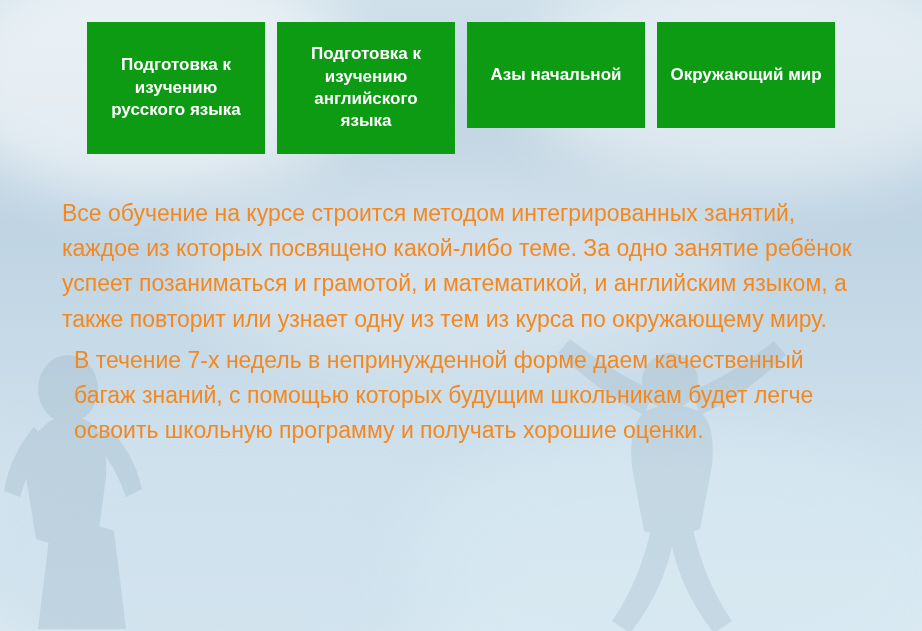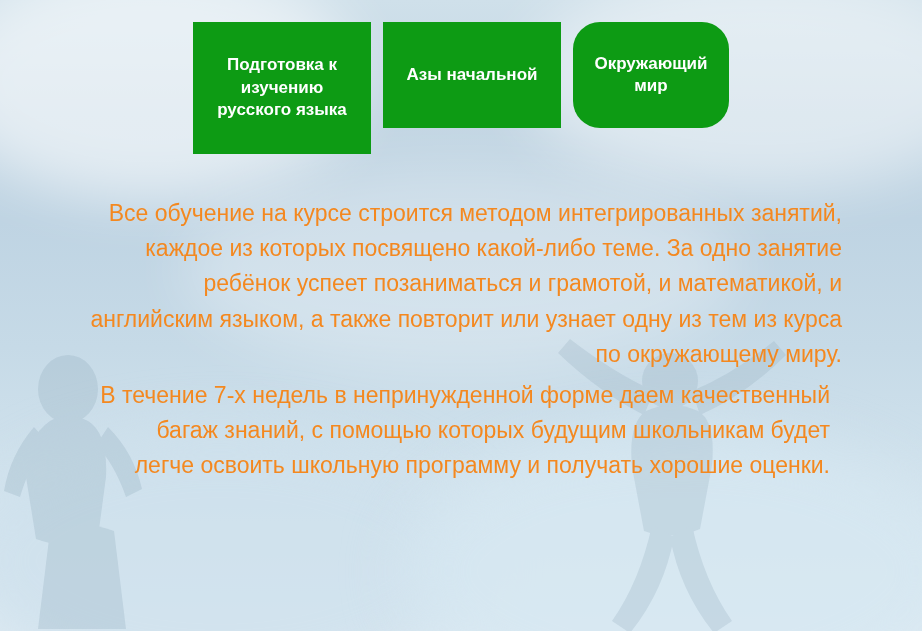--- a/index.html
+++ b/index.html
@@ -77,26 +77,26 @@
     text-align: center;
     display: flex;
     align-items: center;
     justify-content: center;
     padding: 12px 10px;
     box-sizing: border-box;
   }
   .card-1 { width: 178px; height: 132px; }
   .card-2 { width: 178px; height: 132px; }
   .card-3 { width: 178px; height: 106px; }
-  .card-4 { width: 156px; height: 106px; border-radius: 27px; }
+  .card-4 { width: 178px; height: 106px; }
 
   .body-text {
     margin-top: 42px;
-    padding: 0 80px;
-    text-align: right;
+    padding: 0 62px;
+    text-align: left;
     color: #f4881f;
     font-size: 23px;
     line-height: 1.53;
     font-weight: 500;
   }
   .body-text p {
     margin: 0 0 6px 0;
   }
   .para-2 {
     padding: 0 12px;
@@ -134,20 +134,23 @@
     </g>
   </svg>
 
   <div class="content">
 
 
     <div class="cards">
       <div class="card card-1">
         <span>Подготовка к изучению русского языка</span>
       </div>
+      <div class="card card-2">
+        <span>Подготовка к изучению английского языка</span>
+      </div>
       <div class="card card-3">
         <span>Азы начальной</span>
       </div>
       <div class="card card-4">
         <span>Окружающий мир</span>
       </div>
     </div>
 
     <div class="body-text">
       <p class="para-1">Все обучение на курсе строится методом интегрированных занятий, каждое из которых посвящено какой-либо теме. За одно занятие ребёнок успеет позаниматься и грамотой, и математикой, и английским языком, а также повторит или узнает одну из тем из курса по окружающему миру.</p>

